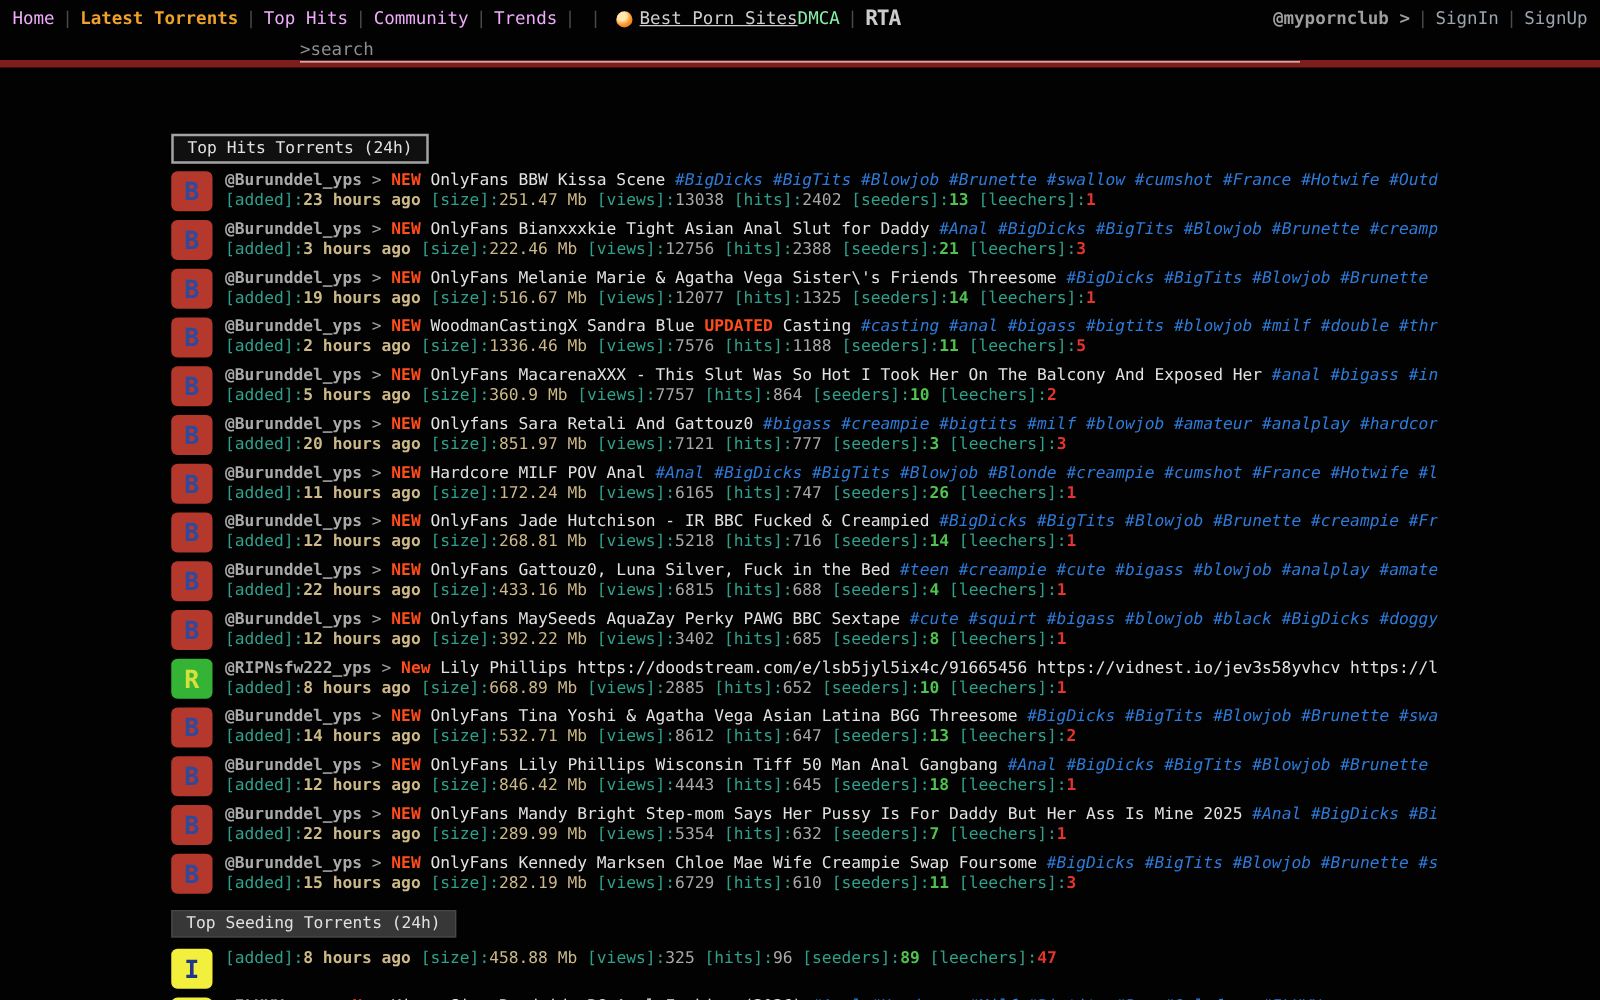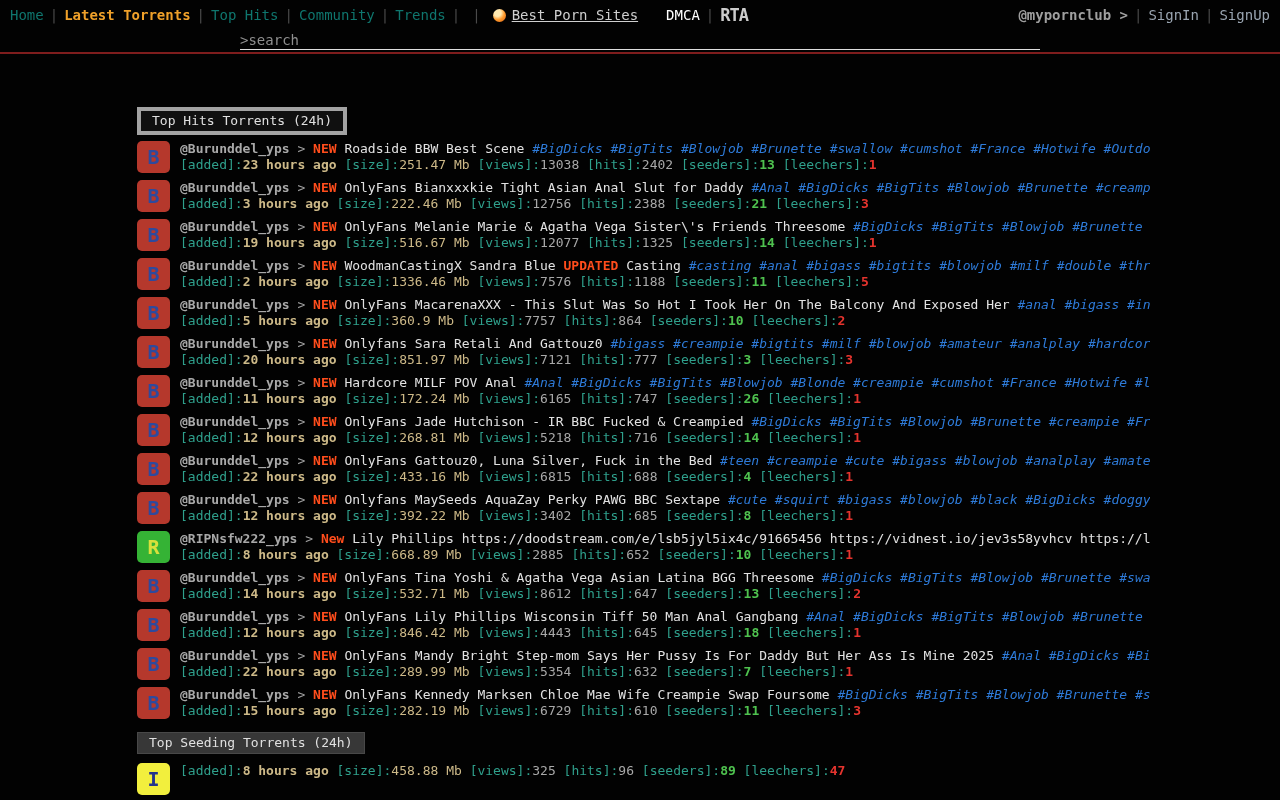--- a/index.html
+++ b/index.html
@@ -2,42 +2,42 @@
 <html><head>
 <meta charset="utf-8">
 <style>
   * { margin:0; padding:0; box-sizing:border-box; }
   html,body { width:1280px; height:800px; background:#020202; overflow:hidden;
     font-family:"DejaVu Sans Mono", monospace; }
   
   #topbar { display:flex; align-items:center; height:30px; padding:0 10px;
     font-size:14px; color:#c2c2c2; white-space:nowrap; }
   .sep { color:#4a4a4a; margin:0 6px; font-weight:normal; }
-  .nav-item { color:#0f766e; cursor:pointer; }
+  .nav-item { color:#f0abfc; cursor:pointer; }
   .nav-item.active { color:#f0a12a; font-weight:bold; }
   .bps { text-decoration:underline; color:#cfcfcf; margin-left:4px; }
   .bps-icon { display:inline-block; width:13px; height:13px; border-radius:50%;
     background:radial-gradient(circle at 35% 30%, #ffe9b0 0 28%, #ff9b2e 55%, #d85c10 100%);
     vertical-align:-2px; margin:0 2px 0 6px; }
-  .dmca { color:#ffffff; margin-left:28px; }
+  .dmca { color:#86efac; }
   .rta { font-weight:900; font-size:17px; letter-spacing:-1px; color:#cccccc; }
   #topbar-right { margin-left:auto; display:flex; align-items:flex-end; }
   .account { color:#9f9f9f; font-weight:bold; }
   .auth { color:#9aa5b1; }
   
-  #search-row { position:relative; height:24px; border-bottom:2px solid #7f1d1d; }
+  #search-row { position:relative; height:24px; border-bottom:6px solid #7f1d1d; }
   #search-input { position:absolute; left:240px; top:0; width:800px; height:20px;
     background:transparent; border:none; border-bottom:1px solid #dedede;
     color:#8f8f8f; font-family:"DejaVu Sans Mono",monospace; font-size:14px; outline:none; }
   #search-input::placeholder { color:#8f8f8f; opacity:1; }
   
   #content { margin:53px 130px 0 137px; }
   .section-hdr { display:inline-block; font-size:13px; color:#e0e0e0;
     padding:2px 11px 3px 11px; margin-bottom:6px; }
-  .section-hdr.s0 { background:#101010; border:4px solid #a3a3a3; }
+  .section-hdr.s0 { background:#101010; border:2px solid #a3a3a3; }
   .section-hdr.s1 { background:#373737; border:1px solid #484848; margin-top:6px; margin-bottom:9px; }
   .row { display:flex; margin-bottom:7px; }
   .avatar { flex:none; width:33px; height:32px; border-radius:5px; margin-right:10px;
     display:flex; align-items:center; justify-content:center;
     font-weight:bold; font-size:20px; cursor:pointer; }
   .lines { min-width:0; font-size:13px; line-height:16px; white-space:nowrap; overflow:hidden; }
   .l1 .user { color:#a9a9a9; font-weight:bold; cursor:pointer; }
   .l1 .arrow { color:#a0a0a0; }
   .l1 .badge { color:#ff4d1c; font-weight:bold; }
   .l1 .title { color:#e2e2e2; }
@@ -80,21 +80,21 @@
   </div>
 </div>
 
 <div id="search-row">
   <input id="search-input" type="text" placeholder="&gt;search" style="">
 </div>
 
 <div id="content"><div class="section-hdr s0">Top Hits Torrents (24h)</div><div class="row">
       <div class="avatar" style="background: rgb(181, 56, 44); color: rgb(45, 74, 158);">B</div>
       <div class="lines">
-        <div class="l1"><span class="user">@Burunddel_yps</span><span class="arrow"> &gt; </span><span class="badge">NEW</span> <span class="title">Roadside BBW Best Scene</span> <span class="tags">#BigDicks #BigTits #Blowjob #Brunette #swallow #cumshot #France #Hotwife #Outdoors #A…</span> </div>
+        <div class="l1"><span class="user">@Burunddel_yps</span><span class="arrow"> &gt; </span><span class="badge">NEW</span> <span class="title">OnlyFans BBW Kissa Scene</span> <span class="tags">#BigDicks #BigTits #Blowjob #Brunette #swallow #cumshot #France #Hotwife #Outdoors #A…</span> </div>
         <div class="l2"><span class="st-label">[added]:</span><span class="st-time">23 hours ago</span> <span class="st-label">[size]:</span><span class="st-khaki">251.47 Mb</span> <span class="st-label">[views]:</span><span class="st-gray">13038</span> <span class="st-label">[hits]:</span><span class="st-gray">2402</span>  <span class="st-label">[seeders]:</span><span class="st-seed">13</span> <span class="st-label">[leechers]:</span><span class="st-leech">1</span> </div>
       </div>
     </div><div class="row">
       <div class="avatar" style="background: rgb(181, 56, 44); color: rgb(45, 74, 158);">B</div>
       <div class="lines">
         <div class="l1"><span class="user">@Burunddel_yps</span><span class="arrow"> &gt; </span><span class="badge">NEW</span> <span class="title">OnlyFans Bianxxxkie Tight Asian Anal Slut for Daddy</span> <span class="tags">#Anal #BigDicks #BigTits #Blowjob #Brunette #creampie #cu…</span> </div>
         <div class="l2"><span class="st-label">[added]:</span><span class="st-time">3 hours ago</span> <span class="st-label">[size]:</span><span class="st-khaki">222.46 Mb</span> <span class="st-label">[views]:</span><span class="st-gray">12756</span> <span class="st-label">[hits]:</span><span class="st-gray">2388</span>  <span class="st-label">[seeders]:</span><span class="st-seed">21</span> <span class="st-label">[leechers]:</span><span class="st-leech">3</span> </div>
       </div>
     </div><div class="row">
       <div class="avatar" style="background: rgb(181, 56, 44); color: rgb(45, 74, 158);">B</div>

